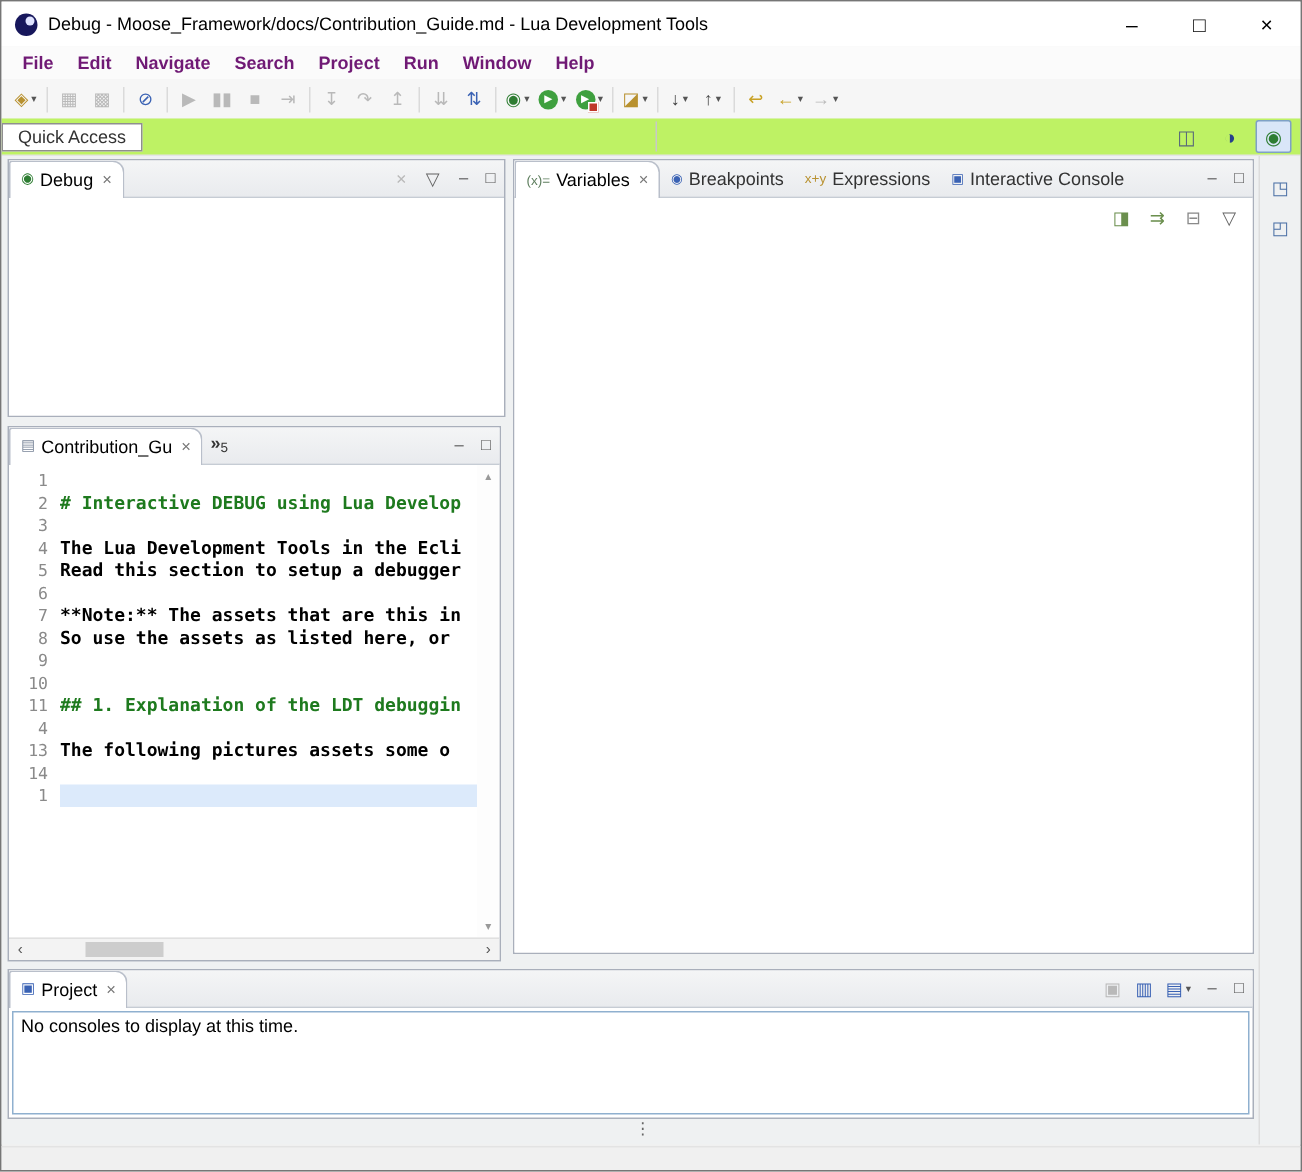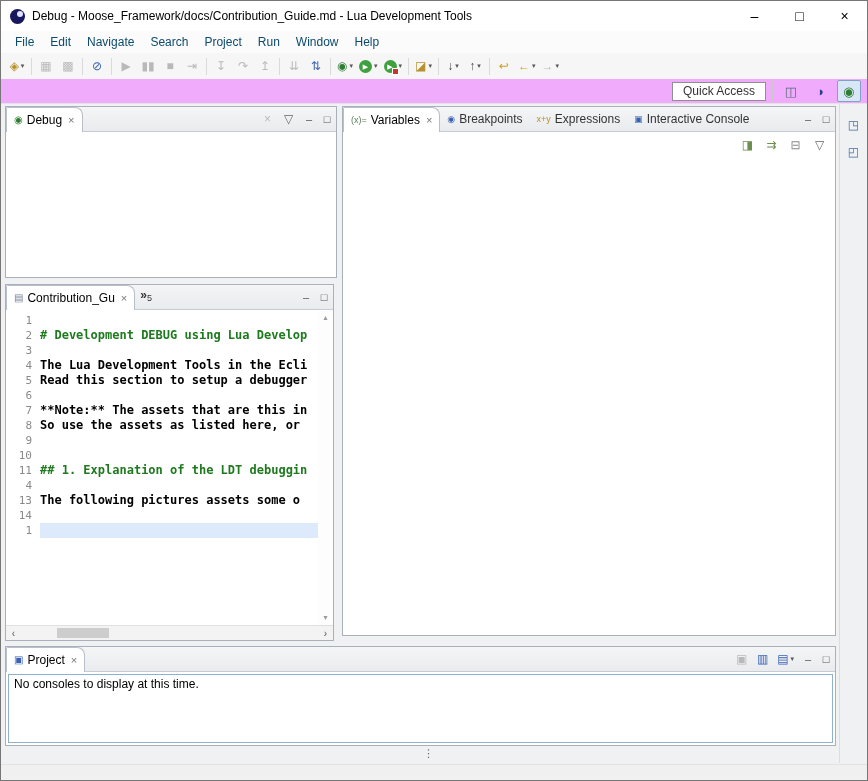--- a/index.html
+++ b/index.html
@@ -9,37 +9,37 @@
   
   .titlebar { height:30px; background:#fff; display:flex; align-items:center; padding-left:9px; }
   .appicon { width:15px; height:15px; border-radius:50%; background:#17175c; position:relative; margin-right:7px; flex:0 0 auto; }
   .appicon::after { content:""; position:absolute; right:2px; top:2px; width:6px; height:6px; border-radius:50%; background:#dfe3ff; }
   .title { font-size:12px; color:#000; white-space:nowrap; }
   .winctrls { margin-left:auto; display:flex; height:30px; }
   .wbtn { width:45px; height:30px; display:flex; align-items:center; justify-content:center; font-size:14px; color:#000; }
 
   
   .menubar { height:22px; background:#fbfbfb; display:flex; align-items:center; padding-left:6px; }
-  .menu-item { padding:2px 8px; font-size:12px; color:#0c4a6e; }
+  .menu-item { padding:2px 8px; font-size:12px; color:#701a75;font-weight:bold; }
 
   
   .toolbar { height:26px; background:#f6f6f6; display:flex; align-items:center; padding-left:5px; }
   .tb-btn { position:relative; height:22px; min-width:20px; padding:0 2px; display:inline-flex; align-items:center; justify-content:center; border-radius:2px; color:#444; margin:0 1px; }
   .tb-btn .glyph { font-size:12px; line-height:1; }
   .tb-btn.small { height:18px; min-width:17px; }
   .tb-btn.disabled { color:#b9b9b9; }
   .tb-btn .dd { display:none; }
   .tb-btn.dropdown .dd { display:inline; font-size:7px; color:#555; margin-left:2px; }
   .toolbar .sep { width:1px; height:17px; min-width:1px; padding:0; margin:0 3px; background:#dadada; border-radius:0; }
   .icon-debug { color:#2e7d32; }
   .icon-run .glyph, .icon-ext .glyph { background:#3fa03f; color:#fff; width:13px; height:13px; border-radius:50%; font-size:7px; display:flex; align-items:center; justify-content:center; position:relative; }
   .icon-ext .glyph::after { content:""; position:absolute; right:-2px; bottom:-2px; width:5px; height:5px; background:#c0392b; border:1px solid #fff; }
 
   
-  .qarow { height:25px; background:#f0abfc; display:flex; align-items:center; justify-content:flex-end; padding-right:6px; gap:6px; border-bottom:1px solid #e4e4e4; }
+  .qarow { height:25px; background:#bef264; display:flex; align-items:center; justify-content:space-between; padding-right:6px; gap:6px; border-bottom:1px solid #e4e4e4; }
   .qa-box { height:19px; border:1px solid #8f8f8f; background:#fff; color:#333; padding:0 10px; display:flex; align-items:center; font-size:12px; }
   .qa-sep { width:1px; height:20px; background:#c8c8c8; }
   .persp-group { display:flex; align-items:center; gap:5px; }
   .persp-btn { width:24px; height:22px; display:flex; align-items:center; justify-content:center; border:1px solid transparent; font-size:13px; }
   .persp-btn.active { background:#d9e6f8; border-color:#7fa1c6; border-radius:2px; }
 
   
   .desk { position:absolute; top:103px; left:0; right:0; bottom:17px; background:#eff1f2; }
   .panel { position:absolute; background:#fff; border:1px solid #a9afbb; display:flex; flex-direction:column; }
   .debug-panel   { left:4px; top:2px;   width:332px; height:172px; }
@@ -316,21 +316,21 @@
       <div class="editor-body">
         <div class="code-area">
           <div class="code-lines">
 
           <div class="code-row">
               <span class="gutter">1</span>
               <span class="code-text"></span>
             </div>
               <div class="code-row heading">
               <span class="gutter">2</span>
-              <span class="code-text"># Development DEBUG using Lua Develop</span>
+              <span class="code-text"># Interactive DEBUG using Lua Develop</span>
             </div>
               <div class="code-row">
               <span class="gutter">3</span>
               <span class="code-text"></span>
             </div>
               <div class="code-row">
               <span class="gutter">4</span>
               <span class="code-text">The Lua Development Tools in the Ecli</span>
             </div>
               <div class="code-row">

